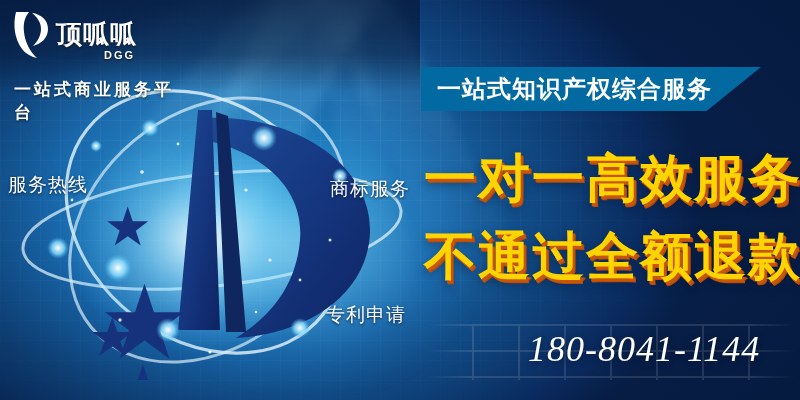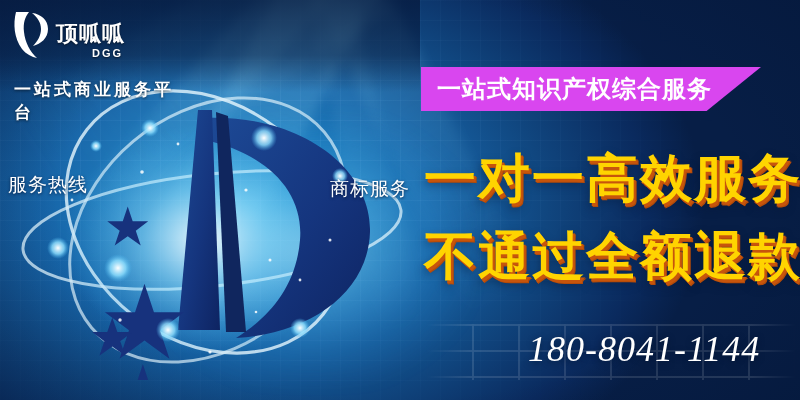--- a/index.html
+++ b/index.html
@@ -52,21 +52,21 @@
     position:absolute;left:0;top:0;width:420px;height:92px;
     background:linear-gradient(180deg, rgba(6,26,62,.78) 0%, rgba(6,26,62,.55) 60%, rgba(6,26,62,0) 100%);
   }
   
   .logo{position:absolute;left:10px;top:8px;width:180px;}
   .logo-row{display:flex;align-items:center;gap:2px;}
   .logo-mark{width:44px;height:52px;flex:none;}
   .logo-word{position:relative;line-height:1;}
   .logo-cn{
     font-family:"DejaVu Sans","Liberation Sans",sans-serif;
-    font-size:22px;font-weight:bold;color:#ffffff;
+    font-size:26px;font-weight:bold;color:#ffffff;
     letter-spacing:1px;
     text-shadow:0 1px 2px rgba(0,0,0,.55);
   }
   .logo-dgg{
     position:absolute;right:2px;bottom:-14px;
     font-family:"Liberation Sans",sans-serif;
     font-size:11px;font-weight:bold;color:#ffffff;letter-spacing:2px;
     text-shadow:0 1px 2px rgba(0,0,0,.6);
     padding-left:24px;
   }
@@ -89,21 +89,21 @@
   }
   .kw-tm-reg{left:8px;top:172px;}
   .kw-copyright{left:22px;top:292px;}
   .kw-tm-srv{left:330px;top:176px;}
   .kw-patent{left:326px;top:302px;}
   
   .right{position:absolute;left:418px;top:0;width:382px;height:400px;}
   .ribbon{
     position:absolute;left:3px;top:67px;
     width:340px;height:44px;
-    background:#d946ef;
+    background:#0369a1;
     -webkit-clip-path:polygon(0 0, 100% 0, 84% 100%, 0 100%);
             clip-path:polygon(0 0, 100% 0, 84% 100%, 0 100%);
     display:flex;align-items:center;
   }
   .ribbon-text{
     font-family:"DejaVu Sans","Liberation Sans",sans-serif;
     font-size:24px;font-weight:bold;color:#ffffff;
     letter-spacing:1px;padding-left:16px;white-space:nowrap;
   }
   .hl{
@@ -236,20 +236,21 @@
       <div class="logo-word">
         <div class="logo-cn">顶呱呱</div>
         <div class="logo-dgg">DGG</div>
       </div>
     </div>
     <div class="logo-tagline">一站式商业服务平台</div>
   </div>
 
   <div class="kw kw-tm-reg">服务热线</div>
   <div class="kw kw-tm-srv">商标服务</div>
+  <div class="kw kw-patent">专利申请</div>
 
   <div class="right">
     <div class="ribbon">
       <span class="ribbon-text">一站式知识产权综合服务</span>
     </div>
     <div class="hl hl-1">一对一高效服务</div>
     <div class="hl hl-2">不通过全额退款</div>
     <div class="watermark"></div>
     <div class="phone">180-8041-1144</div>
   </div>

